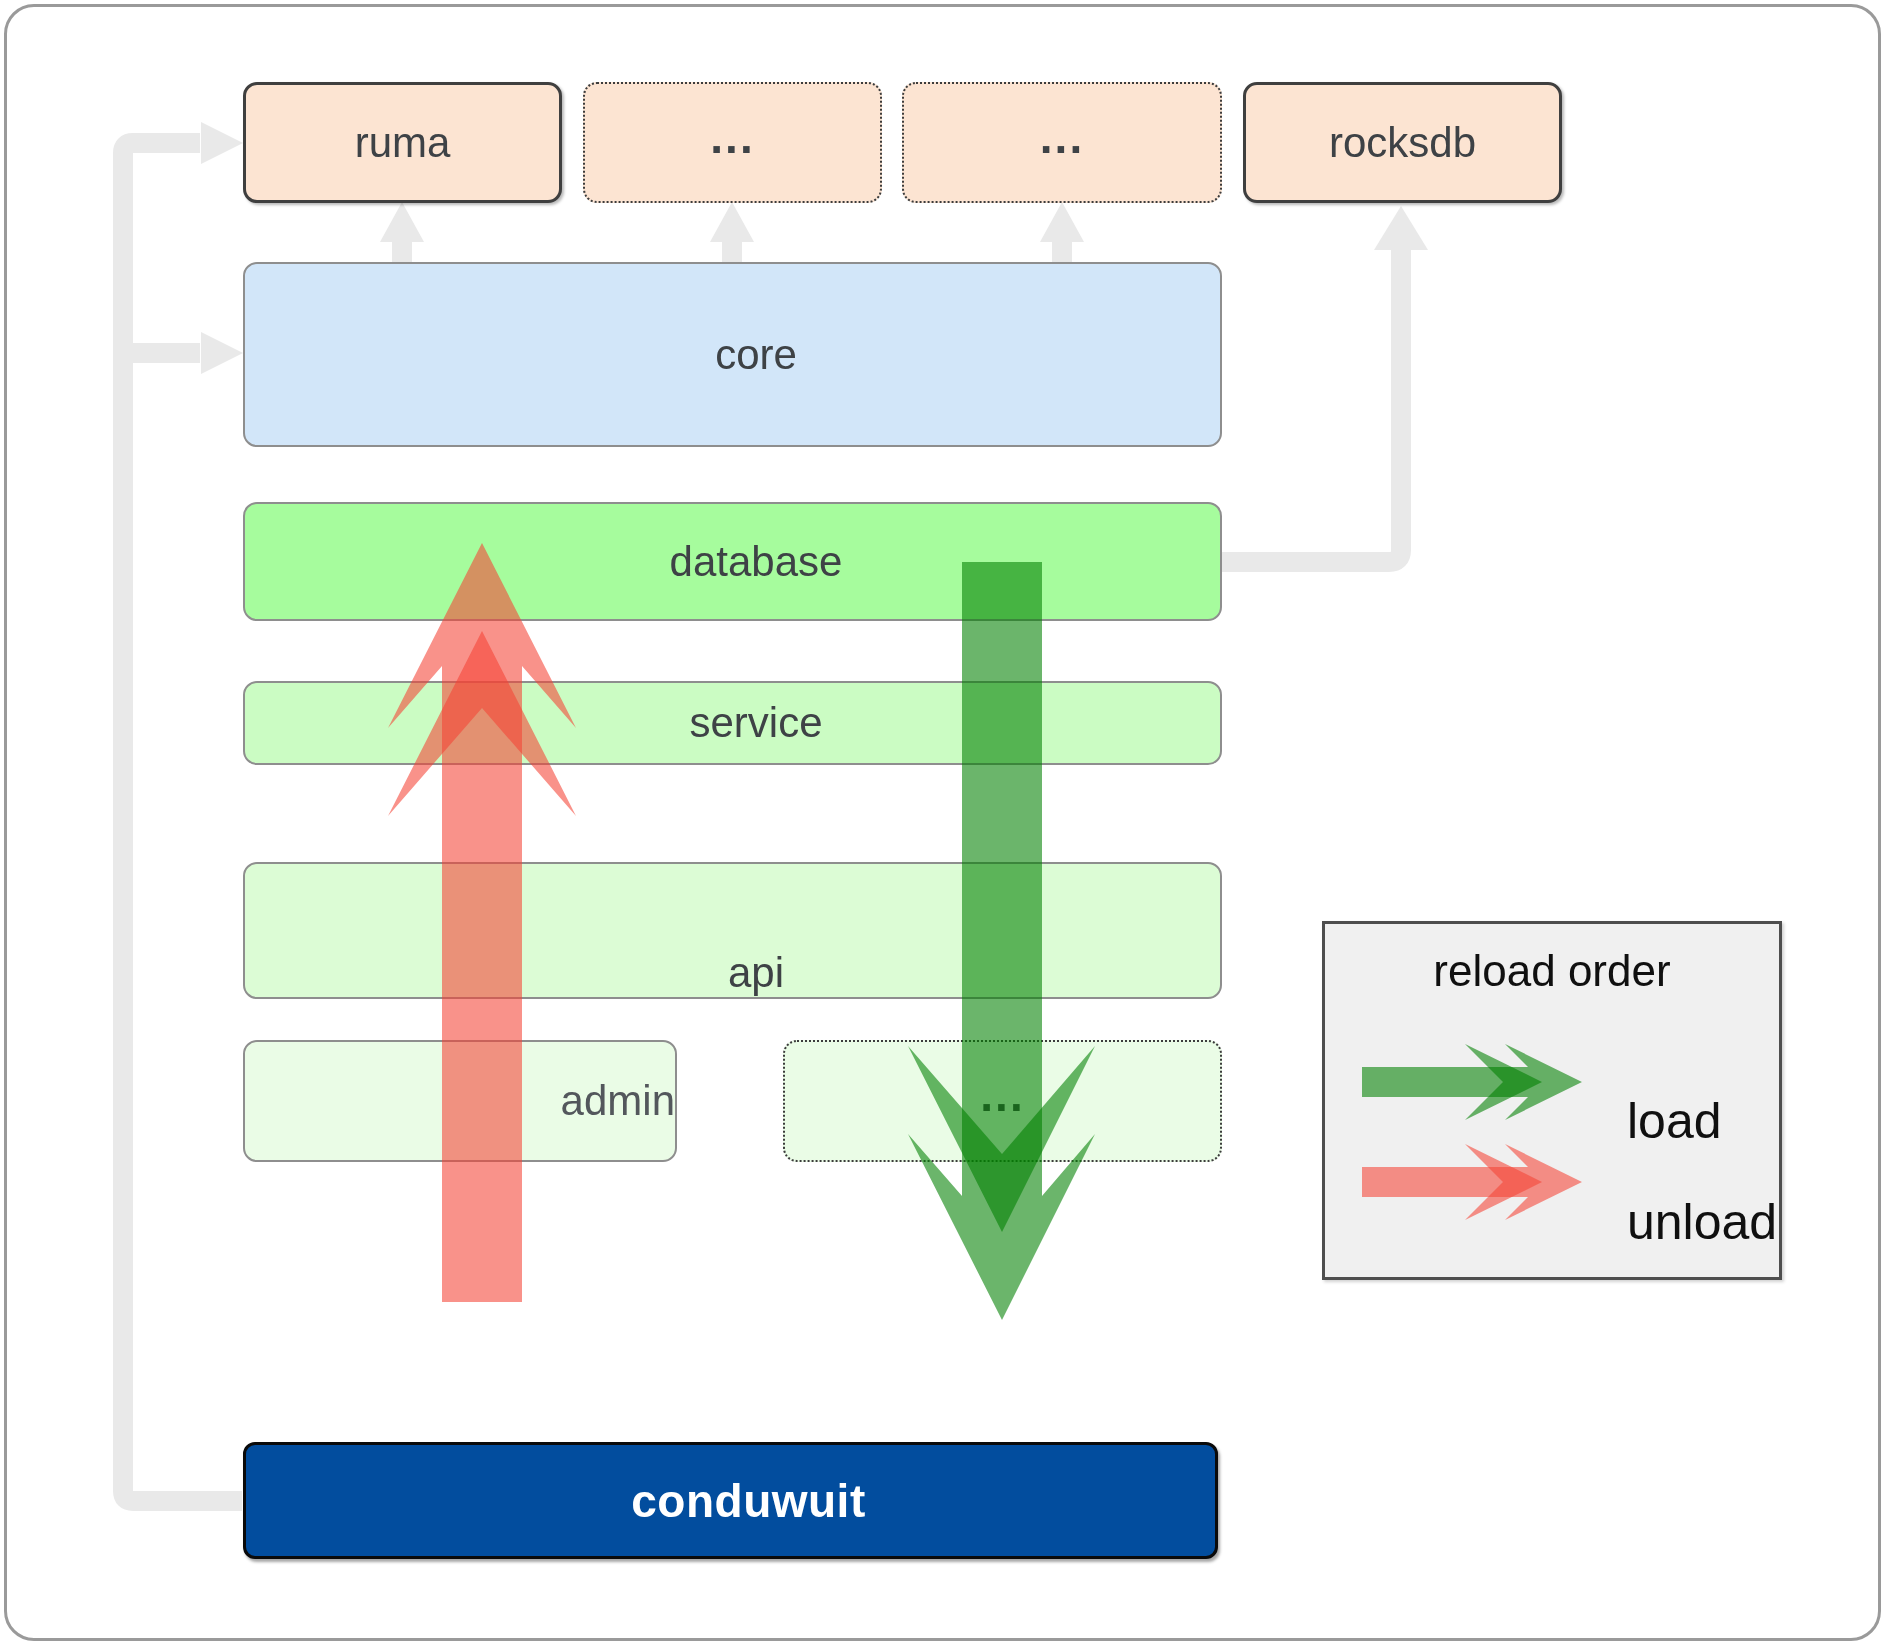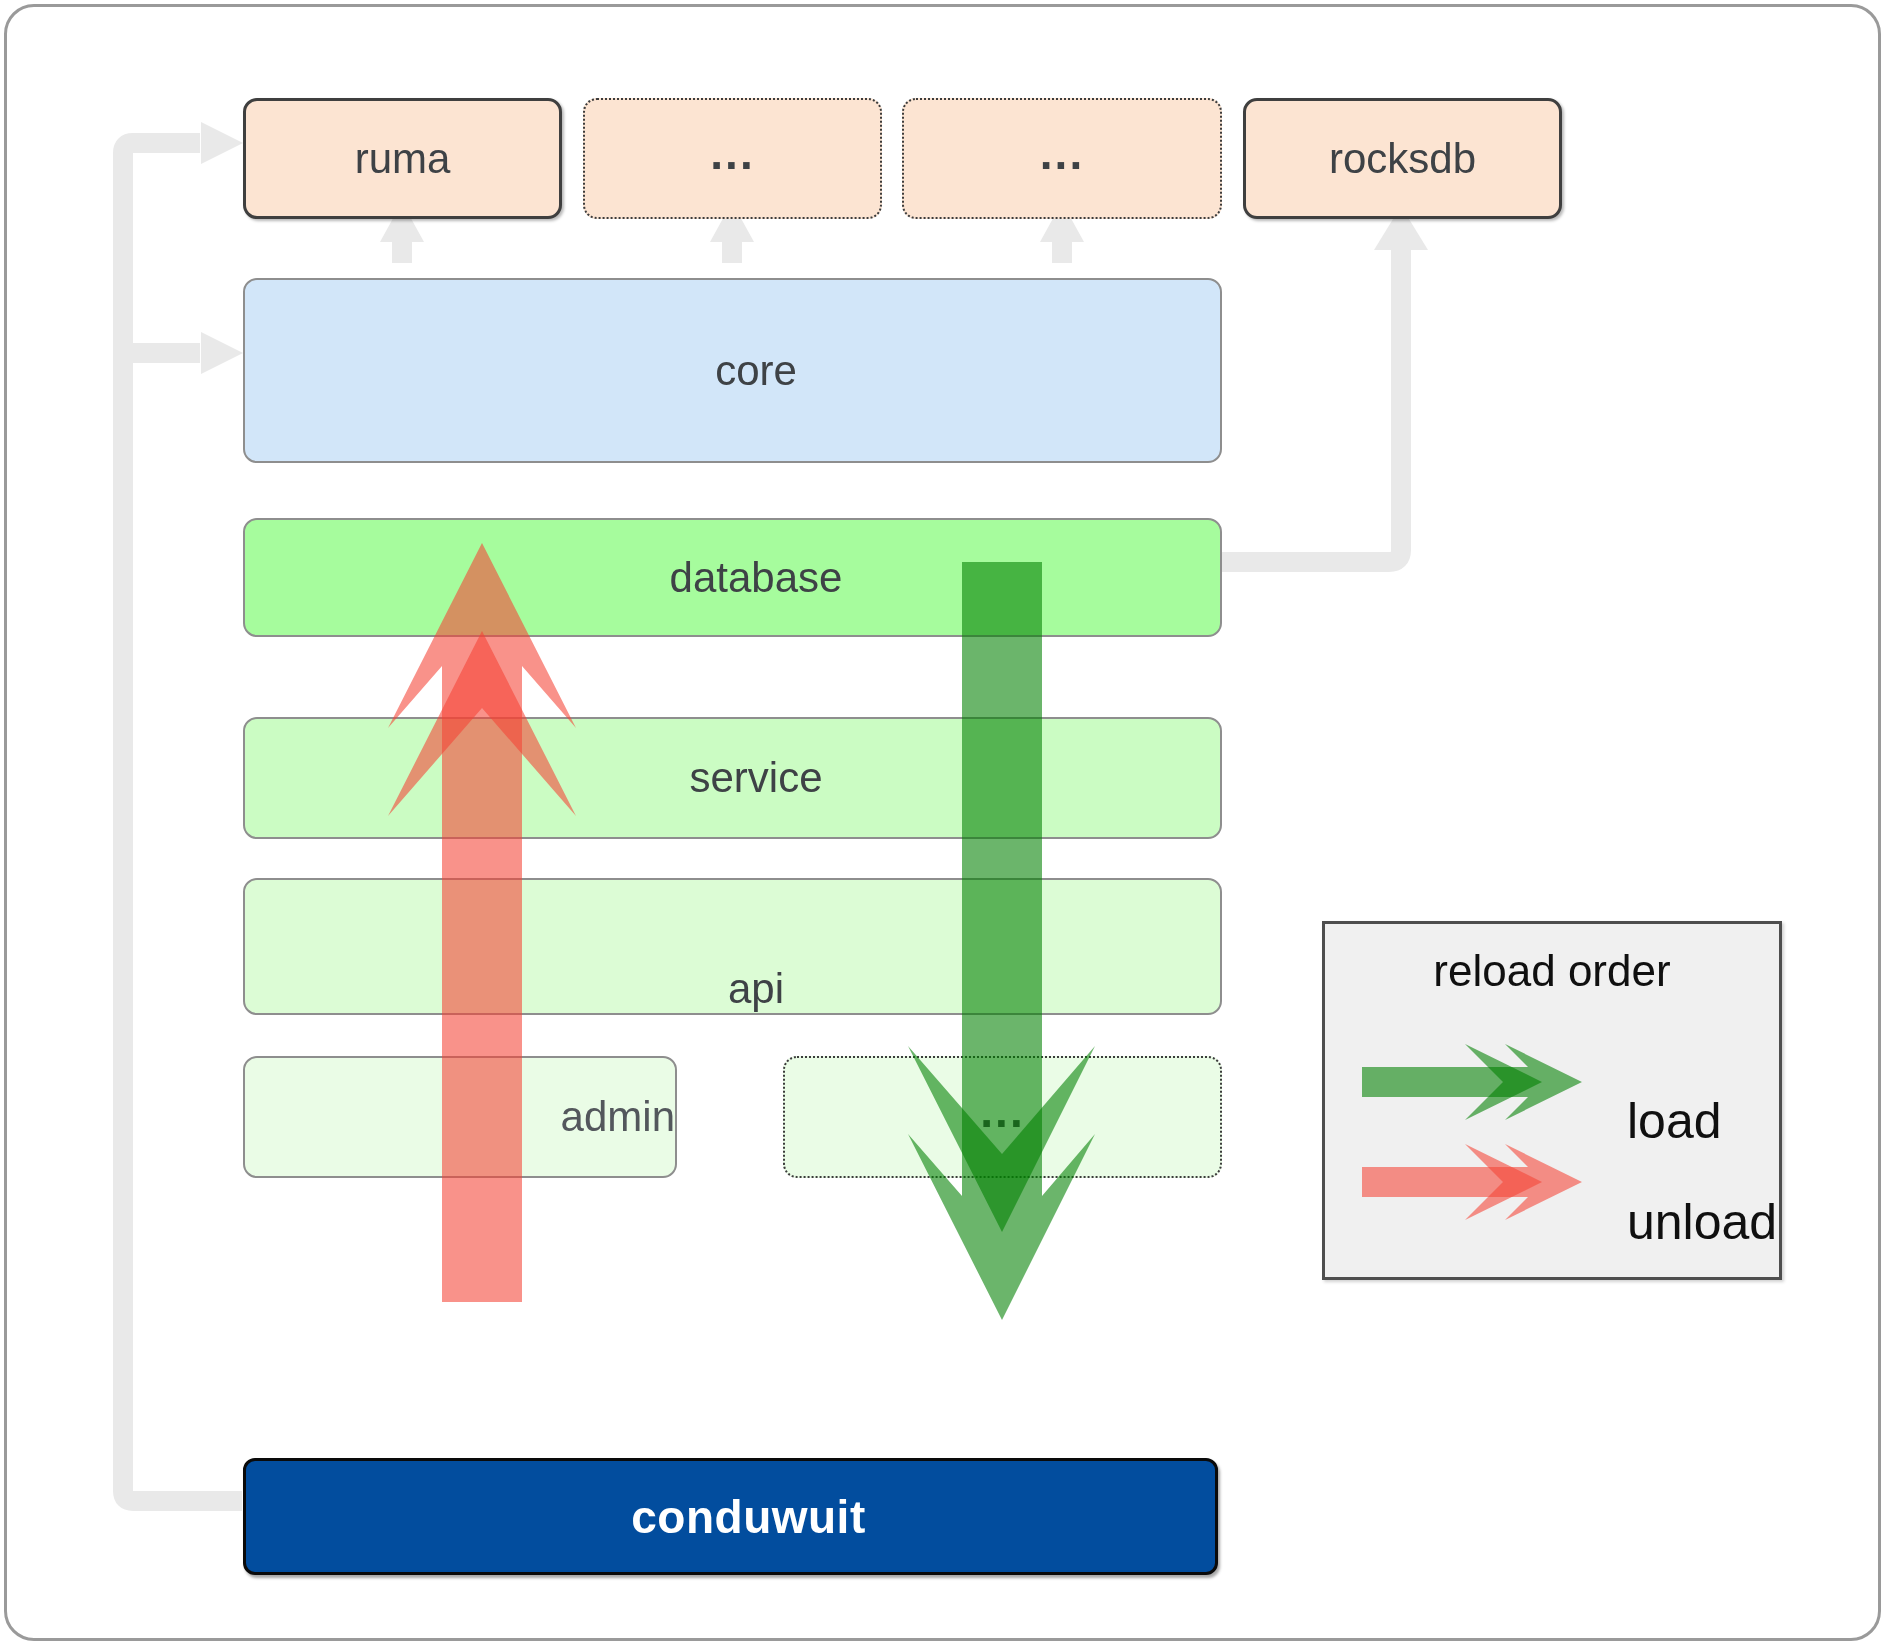--- a/index.html
+++ b/index.html
@@ -10,35 +10,35 @@
   }
   .outer-frame{
     position:absolute;left:4px;top:4px;width:1871px;height:1631px;
     border:3px solid #9a9a9a;border-radius:30px;background:#fff;
   }
   svg.layer{position:absolute;left:0;top:0;width:1883px;height:1643px;pointer-events:none;}
   #layer-under{z-index:1;}
   #layer-over{z-index:3;}
   .node{
     position:absolute;display:flex;align-items:center;justify-content:center;
-    box-sizing:border-box;font-size:42px;color:#3e4246;z-index:2;margin-top:16px;
+    box-sizing:border-box;font-size:42px;color:#3e4246;z-index:2;
   }
   .r14{border-radius:14px;}
   .peach{background:var(--peach);}
   .solid-dark{border:3px solid #3f3f3f;box-shadow:2px 2px 3px rgba(0,0,0,0.28);}
   .dotted{border:2px dotted #3c3c3c;}
   .gray-border{border:2px solid #8e8e8e;padding-left:47px;}
   .dots{font-weight:bold;font-size:46px;transform:translateY(-6px);letter-spacing:2px;}
   #ruma   {left:243px;top:82px;width:319px;height:121px;}
   #dots1  {left:583px;top:82px;width:299px;height:121px;}
   #dots2  {left:902px;top:82px;width:320px;height:121px;}
   #rocksdb{left:1243px;top:82px;width:319px;height:121px;}
   #core    {left:243px;top:262px;width:979px;height:185px;background:var(--core_blue);}
   #database{left:243px;top:502px;width:979px;height:119px;background:var(--database_green);}
-  #service {left:243px;top:701px;width:979px;height:122px;background:var(--service_green);}
+  #service {left:243px;top:681px;width:979px;height:84px;background:var(--service_green);}
   #api     {left:243px;top:862px;width:979px;height:137px;background:var(--api_green);align-items:flex-end;}
   #admin   {left:243px;top:1040px;width:434px;height:122px;background:var(--admin_green);color:#53575c;justify-content:flex-end;}
   #dots3   {left:783px;top:1040px;width:439px;height:122px;background:var(--admin_green);}
   #router  {left:243px;top:1222px;width:979px;height:120px;background:#ffffff;}
   #conduwuit{
     left:243px;top:1442px;width:975px;height:117px;background:var(--conduwuit_blue);
     border:3px solid #0a0a0a;border-radius:12px;color:#ffffff;font-size:46px;font-weight:600;
     box-shadow:2px 3px 3px rgba(0,0,0,0.35);letter-spacing:0.5px;padding-left:36px;
   }
   #legend{

